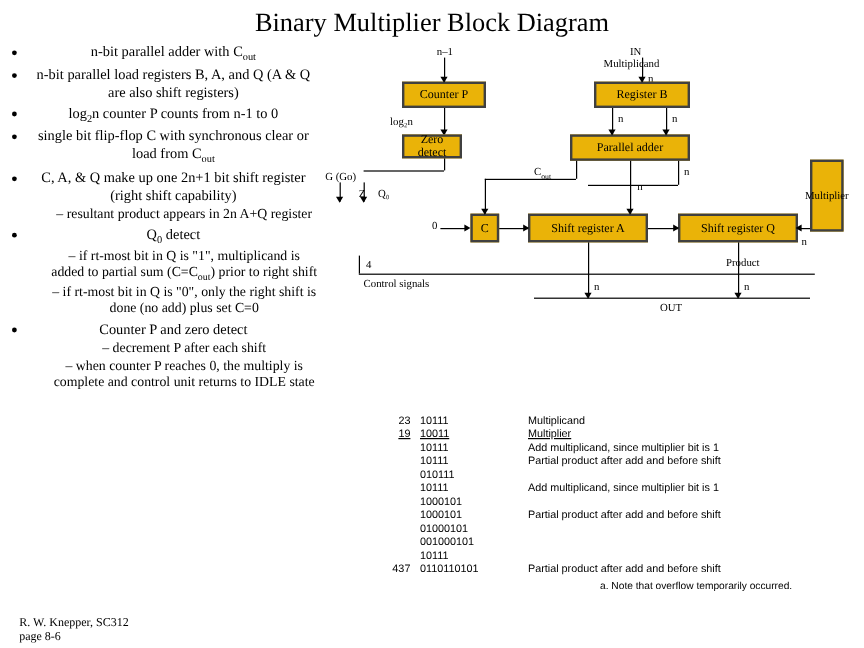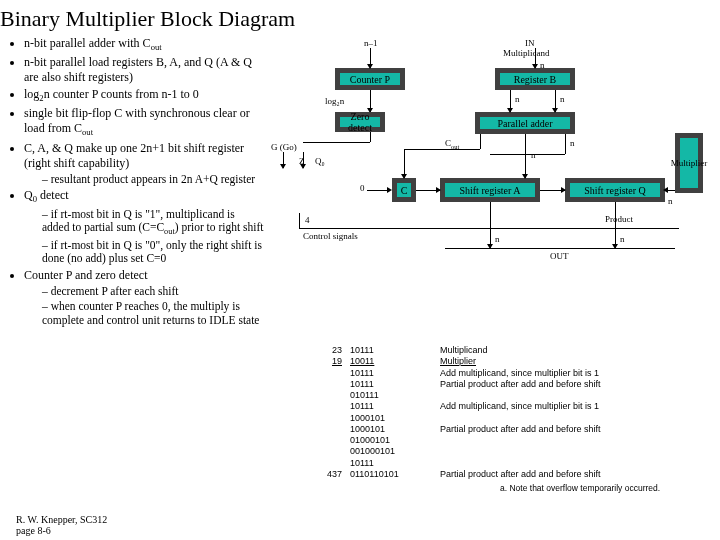--- a/index.html
+++ b/index.html
@@ -8,40 +8,41 @@
     width: 720px;
     height: 540px;
     font-family: "Times New Roman", serif;
     font-size: 12px;
     color: #000;
     background: #fff;
     position: relative;
     overflow: hidden;
   }
   .title {
-    text-align: left;
+    text-align: center;
     font-size: 22px;
     padding: 6px 0 4px;
   }
   .content {
     display: flex;
     flex-direction: row;
   }
   .left {
     width: 265px;
     padding-left: 8px;
   }
   .right {
     flex: 1;
     position: relative;
   }
   ul.bullets {
     margin: 0;
     padding-left: 16px;
     list-style: disc;
+    text-align: center;
   }
   ul.bullets > li { margin-bottom: 2px; line-height: 1.25; }
   ul.dash {
     margin: 2px 0 2px 0;
     padding-left: 18px;
     list-style: none;
   }
   ul.dash > li::before { content: "– "; }
   ul.dash > li { margin-bottom: 1px; line-height: 1.2; font-size: 11.5px; }
   sub { font-size: 0.72em; }
@@ -56,22 +57,22 @@
 
   
   .diagram {
     position: relative;
     width: 445px;
     height: 270px;
     margin-top: 2px;
   }
   .box {
     position: absolute;
-    border: 5px solid #404040;
-    background: #14b8a6;
+    border: 2px solid #404040;
+    background: #eab308;
     font-size: 10px;
     display: flex;
     align-items: center;
     justify-content: center;
     text-align: center;
     padding: 1px 3px;
   }
   .lbl {
     position: absolute;
     font-size: 9px;

